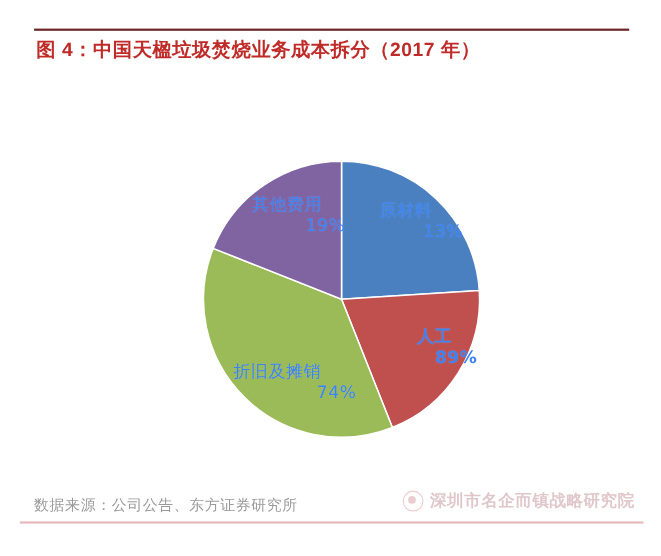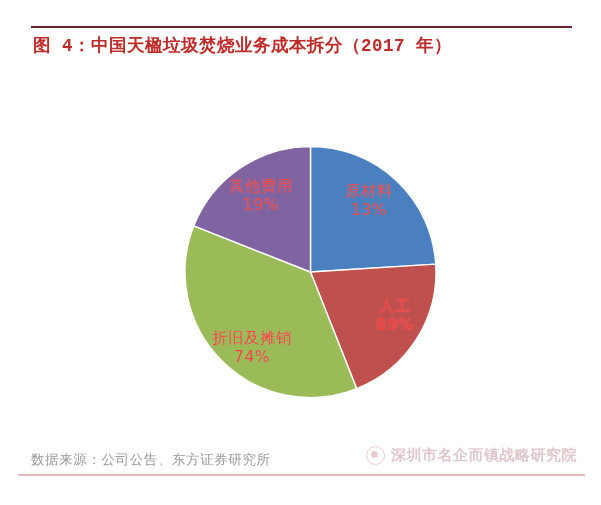--- a/index.html
+++ b/index.html
@@ -31,21 +31,21 @@
   #chart-title {
     position: absolute;
     left: 33px;
     top: 33px;
     width: 540px;
     font-size: 17.5px;
     font-weight: bold;
     letter-spacing: 0.5px;
     color: #be2b28;
     white-space: nowrap;
-    font-family: Liberation Mono, monospace;
+    font-family: Liberation Sans, sans-serif;
   }
 
   
   #pie-wrap {
     position: absolute;
     left: 0px;
     top: 0px;
     width: 601px;
     height: 505px;
   }
@@ -55,35 +55,36 @@
     top: 0;
   }
   .slice-path {
     stroke: #ffffff;
     stroke-width: 1.4;
   }
 
   .slice-label {
     position: absolute;
     text-align: center;
-    color: #ef4444;
+    color: #3b82f6;
     font-family: "DejaVu Sans", "Liberation Sans", sans-serif;
     line-height: 1.22;
     white-space: nowrap;
     text-shadow: 0 0 1px rgba(255,255,255,0.25);
   }
   .slice-label .lbl-name {
     display: block;
     font-size: 15.5px;
     letter-spacing: 0.5px;
   }
   .slice-label .lbl-val {
     display: block;
     font-size: 15.5px;
     letter-spacing: 0.5px;
+    text-align: right;
   }
 
   #label-raw      { left: 317px; top: 182px; width: 104px; }
   #label-labor    { left: 356px; top: 297px; width: 78px; font-weight: bold;  }
   #label-depr     { left: 180px; top: 285px; width: 144px; margin-top: 44px; }
   #label-other    { left: 208px; top: 177px; width: 106px; }
 
   
   #source-note {
     position: absolute;

